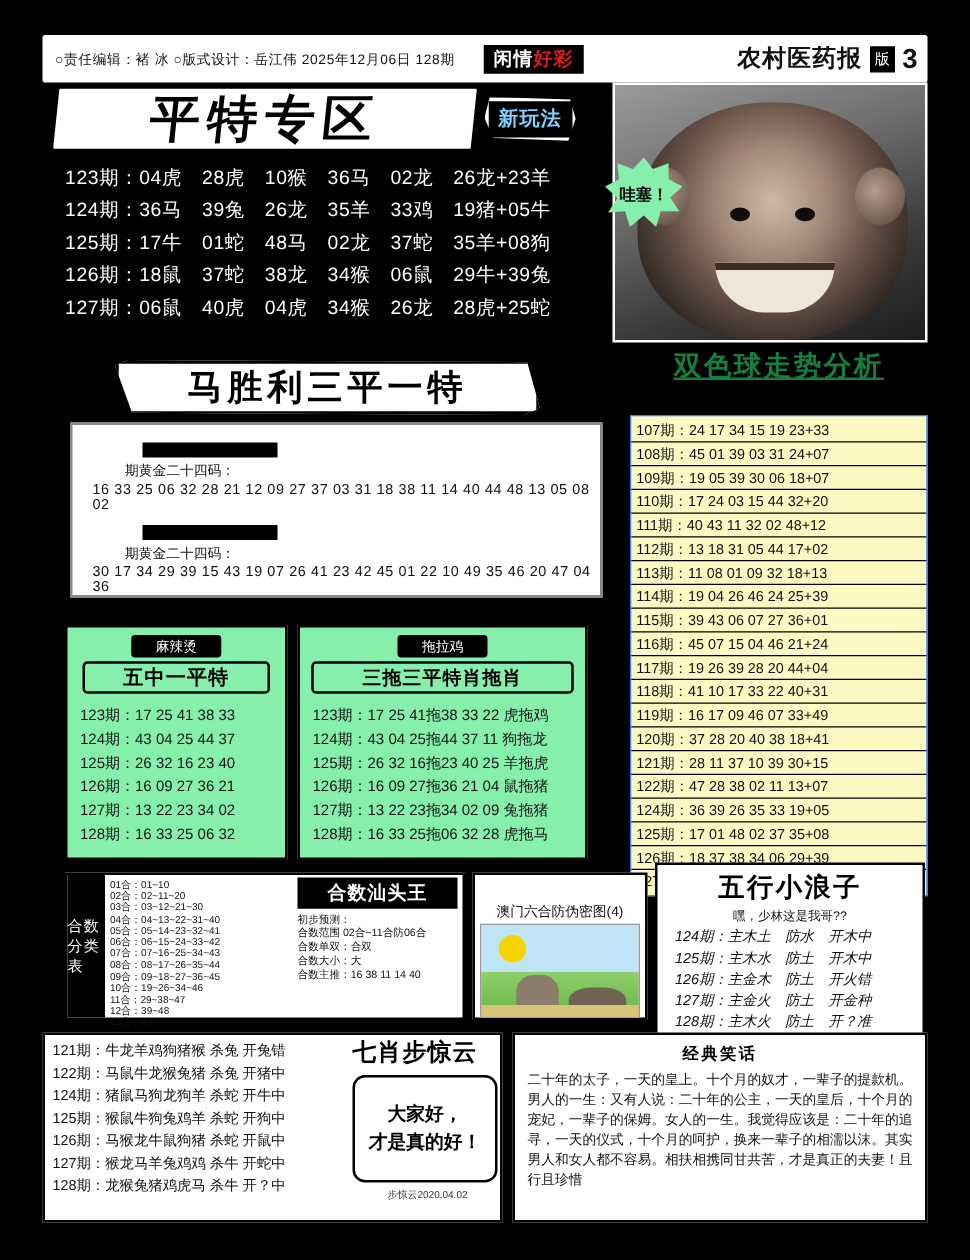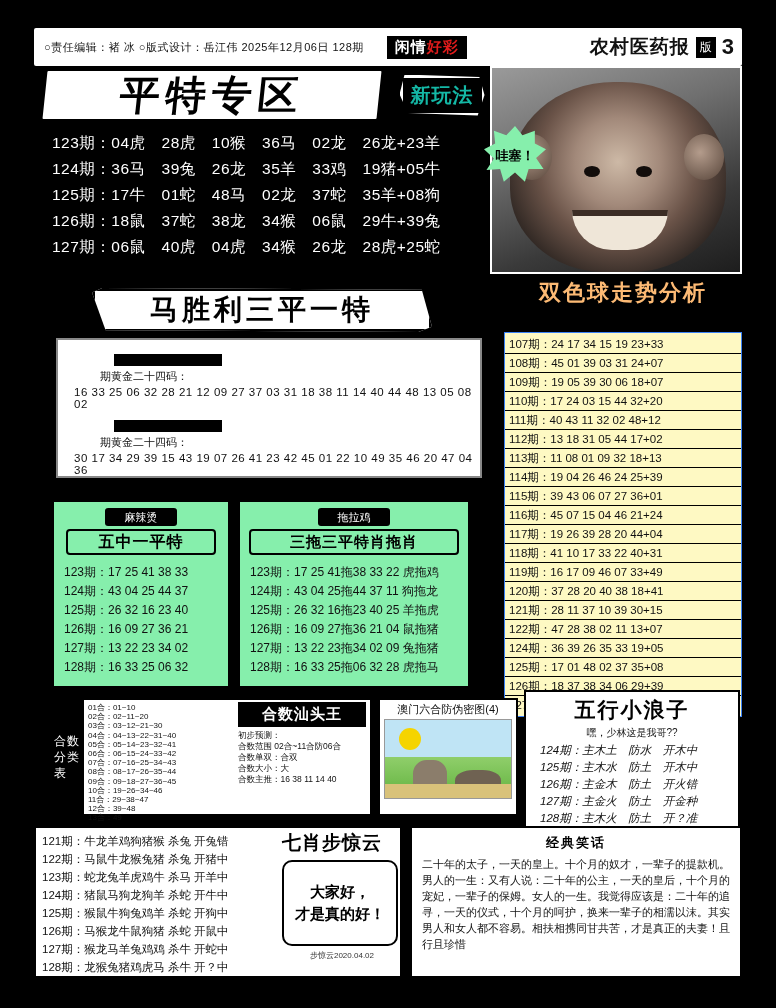--- a/index.html
+++ b/index.html
@@ -77,24 +77,24 @@
     width: 340px; height: 54px;
     background: #fff;
     border: 3px solid #000;
     border-radius: 4px;
     display: flex; align-items: center; justify-content: center;
     font-size: 40px; font-weight: bold; letter-spacing: 6px;
     color: #000;
     transform: skewX(-6deg);
   }
   .pt-star {
-    position: absolute; left: 348px; top: 6px;
+    position: absolute; left: 330px; top: 6px;
     width: 120px; height: 50px;
-    color: #14b8a6;
-    font-size: 20px; font-weight: bold;
+    color: #7dd3fc;
+    font-size: 16px; font-weight: bold;
     display: flex; align-items: center; justify-content: center;
     letter-spacing: 1px;
   }
   .pt-star span {
     background: #000;
     border: 3px solid #fff;
     padding: 4px 8px;
     clip-path: polygon(6% 0,94% 6%,100% 50%,92% 100%,10% 94%,0 48%);
   }
   .pt-rows {
@@ -163,23 +163,23 @@
   }
   .blk { background:#000; height:12px; }
   .msl-lbl { font-size:11px; color:#111; margin:3px 0 2px 42px; }
   .msl-nums { font-size:11.5px; color:#111; margin-left:16px; letter-spacing:0.5px; }
 
   
   .ssq {
     position:absolute; right:34px; top:278px; width:238px; height:410px;
   }
   .ssq-title {
-    width:100%; height:30px; color:#fdba74;
+    width:100%; height:30px; color:#15803d;
     font-size:22px;font-weight:bold;letter-spacing:2px;
-    display:flex;align-items:center;justify-content:center;
+    display:flex;align-items:center;justify-content:center;text-decoration:underline;
   }
   .ssq-list { background:#fef9c3; border:1px solid #3b82f6; padding:2px 0;margin-top:24px; }
   .ssq-row {
     font-size:11.5px; color:#111; padding:1.5px 4px;
     border-bottom:1px solid #000; white-space:nowrap;
   }
   .ssq-row:last-child { border-bottom:none; }
 
   
   .midbox {
@@ -219,21 +219,21 @@
     background:#000;color:#fff;font-size:15px;font-weight:bold;
     text-align:center;padding:3px 0; letter-spacing:1px;
   }
   .hszl-note { font-size:8.5px; color:#111; line-height:11px; margin-top:3px;}
 
   
   .amt {
     position:absolute; left:378px; top:698px; width:140px; height:118px;
     background:#fff; border:2px solid #000; overflow:hidden;
   }
-  .amt-title { font-size:11px;color:#111;text-align:center;padding:2px 0;}
+  .amt-title { font-size:11px;color:#111;text-align:center;padding:2px 0;margin-top:20px;}
   .amt-art {
     margin:0 4px; height:80px;
     background: linear-gradient(#bfe4f5 0%, #bfe4f5 48%, #8fce6a 48%, #62b23f 100%);
     position:relative; border:1px solid #999;
   }
   .amt-art .sun{position:absolute;left:14px;top:8px;width:22px;height:22px;border-radius:50%;background:#f5d400;}
   .amt-art .rock1{position:absolute;left:28px;top:40px;width:34px;height:34px;background:#8b7d6b;border-radius:40% 40% 20% 20%;}
   .amt-art .rock2{position:absolute;left:70px;top:50px;width:46px;height:26px;background:#6f6252;border-radius:40% 40% 10% 10%;}
   .amt-art .path{position:absolute;left:0;bottom:0;width:100%;height:14px;background:#d9c27a;}
 
@@ -433,21 +433,20 @@
       <div class="wx-row">125期：主木水　防土　开木中</div>
       <div class="wx-row">126期：主金木　防土　开火错</div>
       <div class="wx-row">127期：主金火　防土　开金种</div>
       <div class="wx-row">128期：主木火　防土　开？准</div>
     </div>
   </div>
 
   <div class="btm">
     <div class="btm-row">121期：牛龙羊鸡狗猪猴  杀兔  开兔错</div>
     <div class="btm-row">122期：马鼠牛龙猴兔猪  杀兔  开猪中</div>
-    <div class="btm-row">123期：蛇龙兔羊虎鸡牛  杀马  开羊中</div>
     <div class="btm-row">124期：猪鼠马狗龙狗羊  杀蛇  开牛中</div>
     <div class="btm-row">125期：猴鼠牛狗兔鸡羊  杀蛇  开狗中</div>
     <div class="btm-row">126期：马猴龙牛鼠狗猪  杀蛇  开鼠中</div>
     <div class="btm-row">127期：猴龙马羊兔鸡鸡  杀牛  开蛇中</div>
     <div class="btm-row">128期：龙猴兔猪鸡虎马  杀牛  开？中</div>
   </div>
 
   <div class="qx">
     <div class="qx-title">七肖步惊云</div>
     <div class="qx-bubble">

